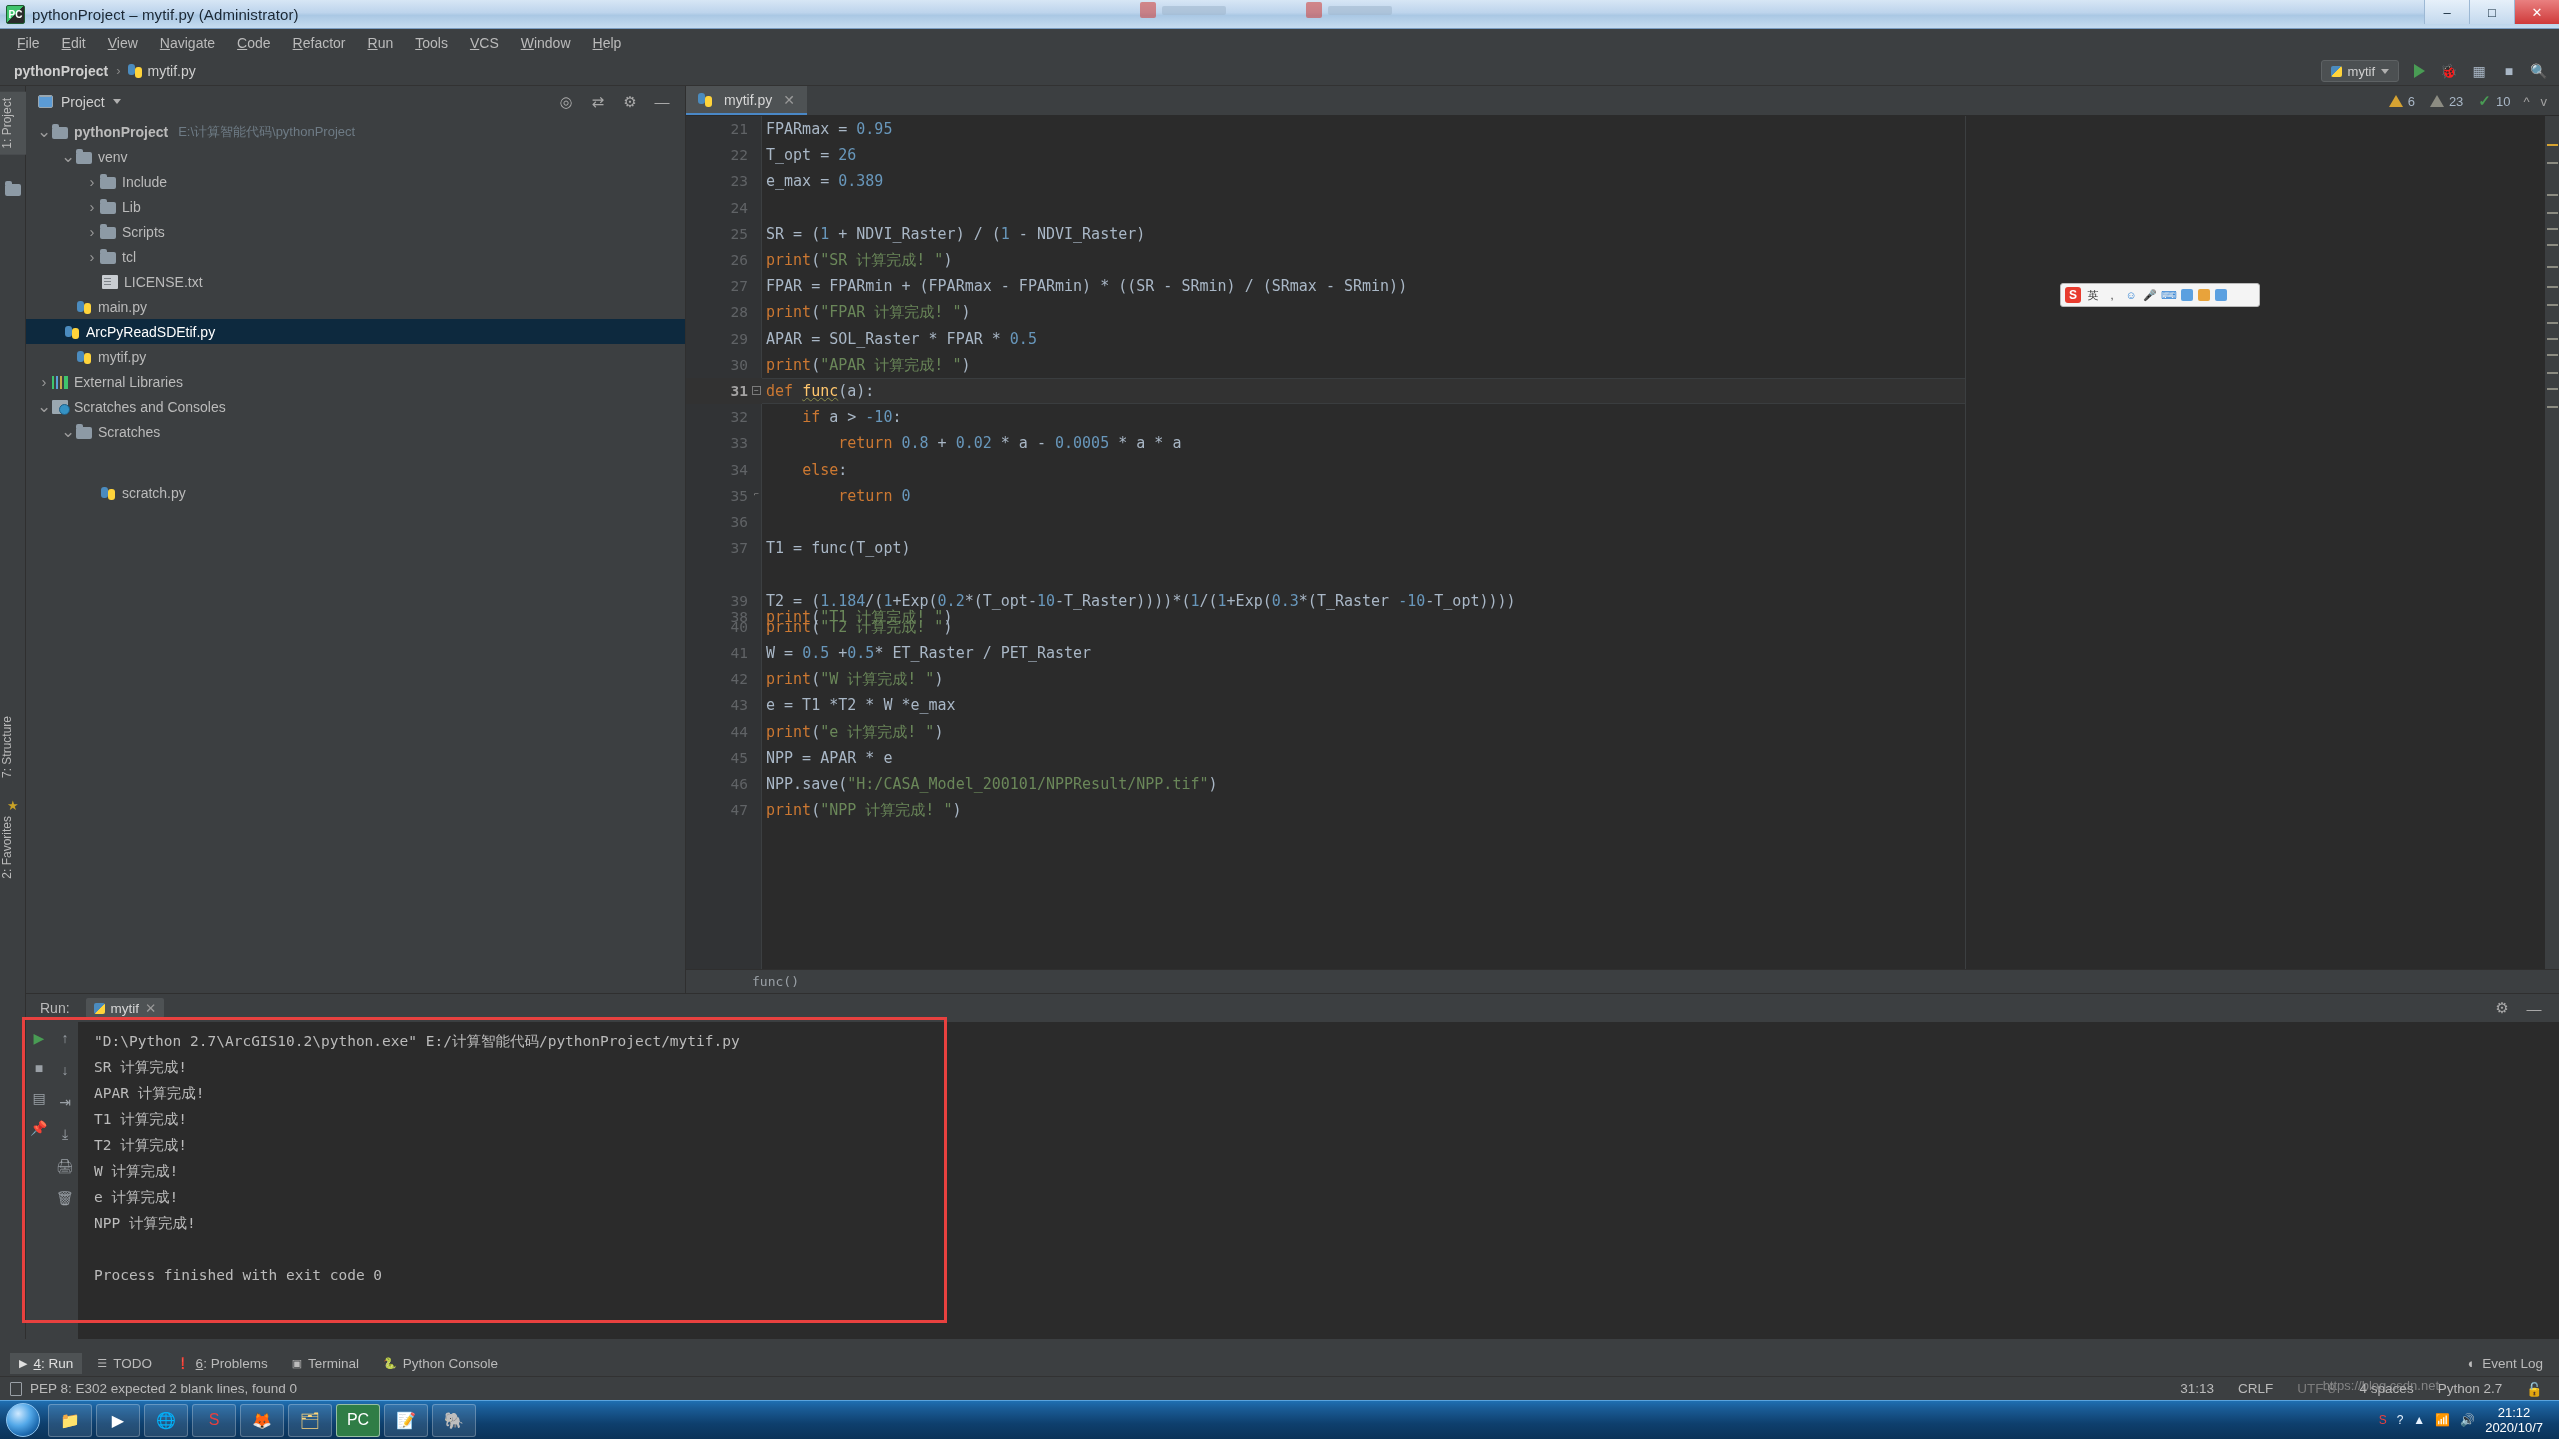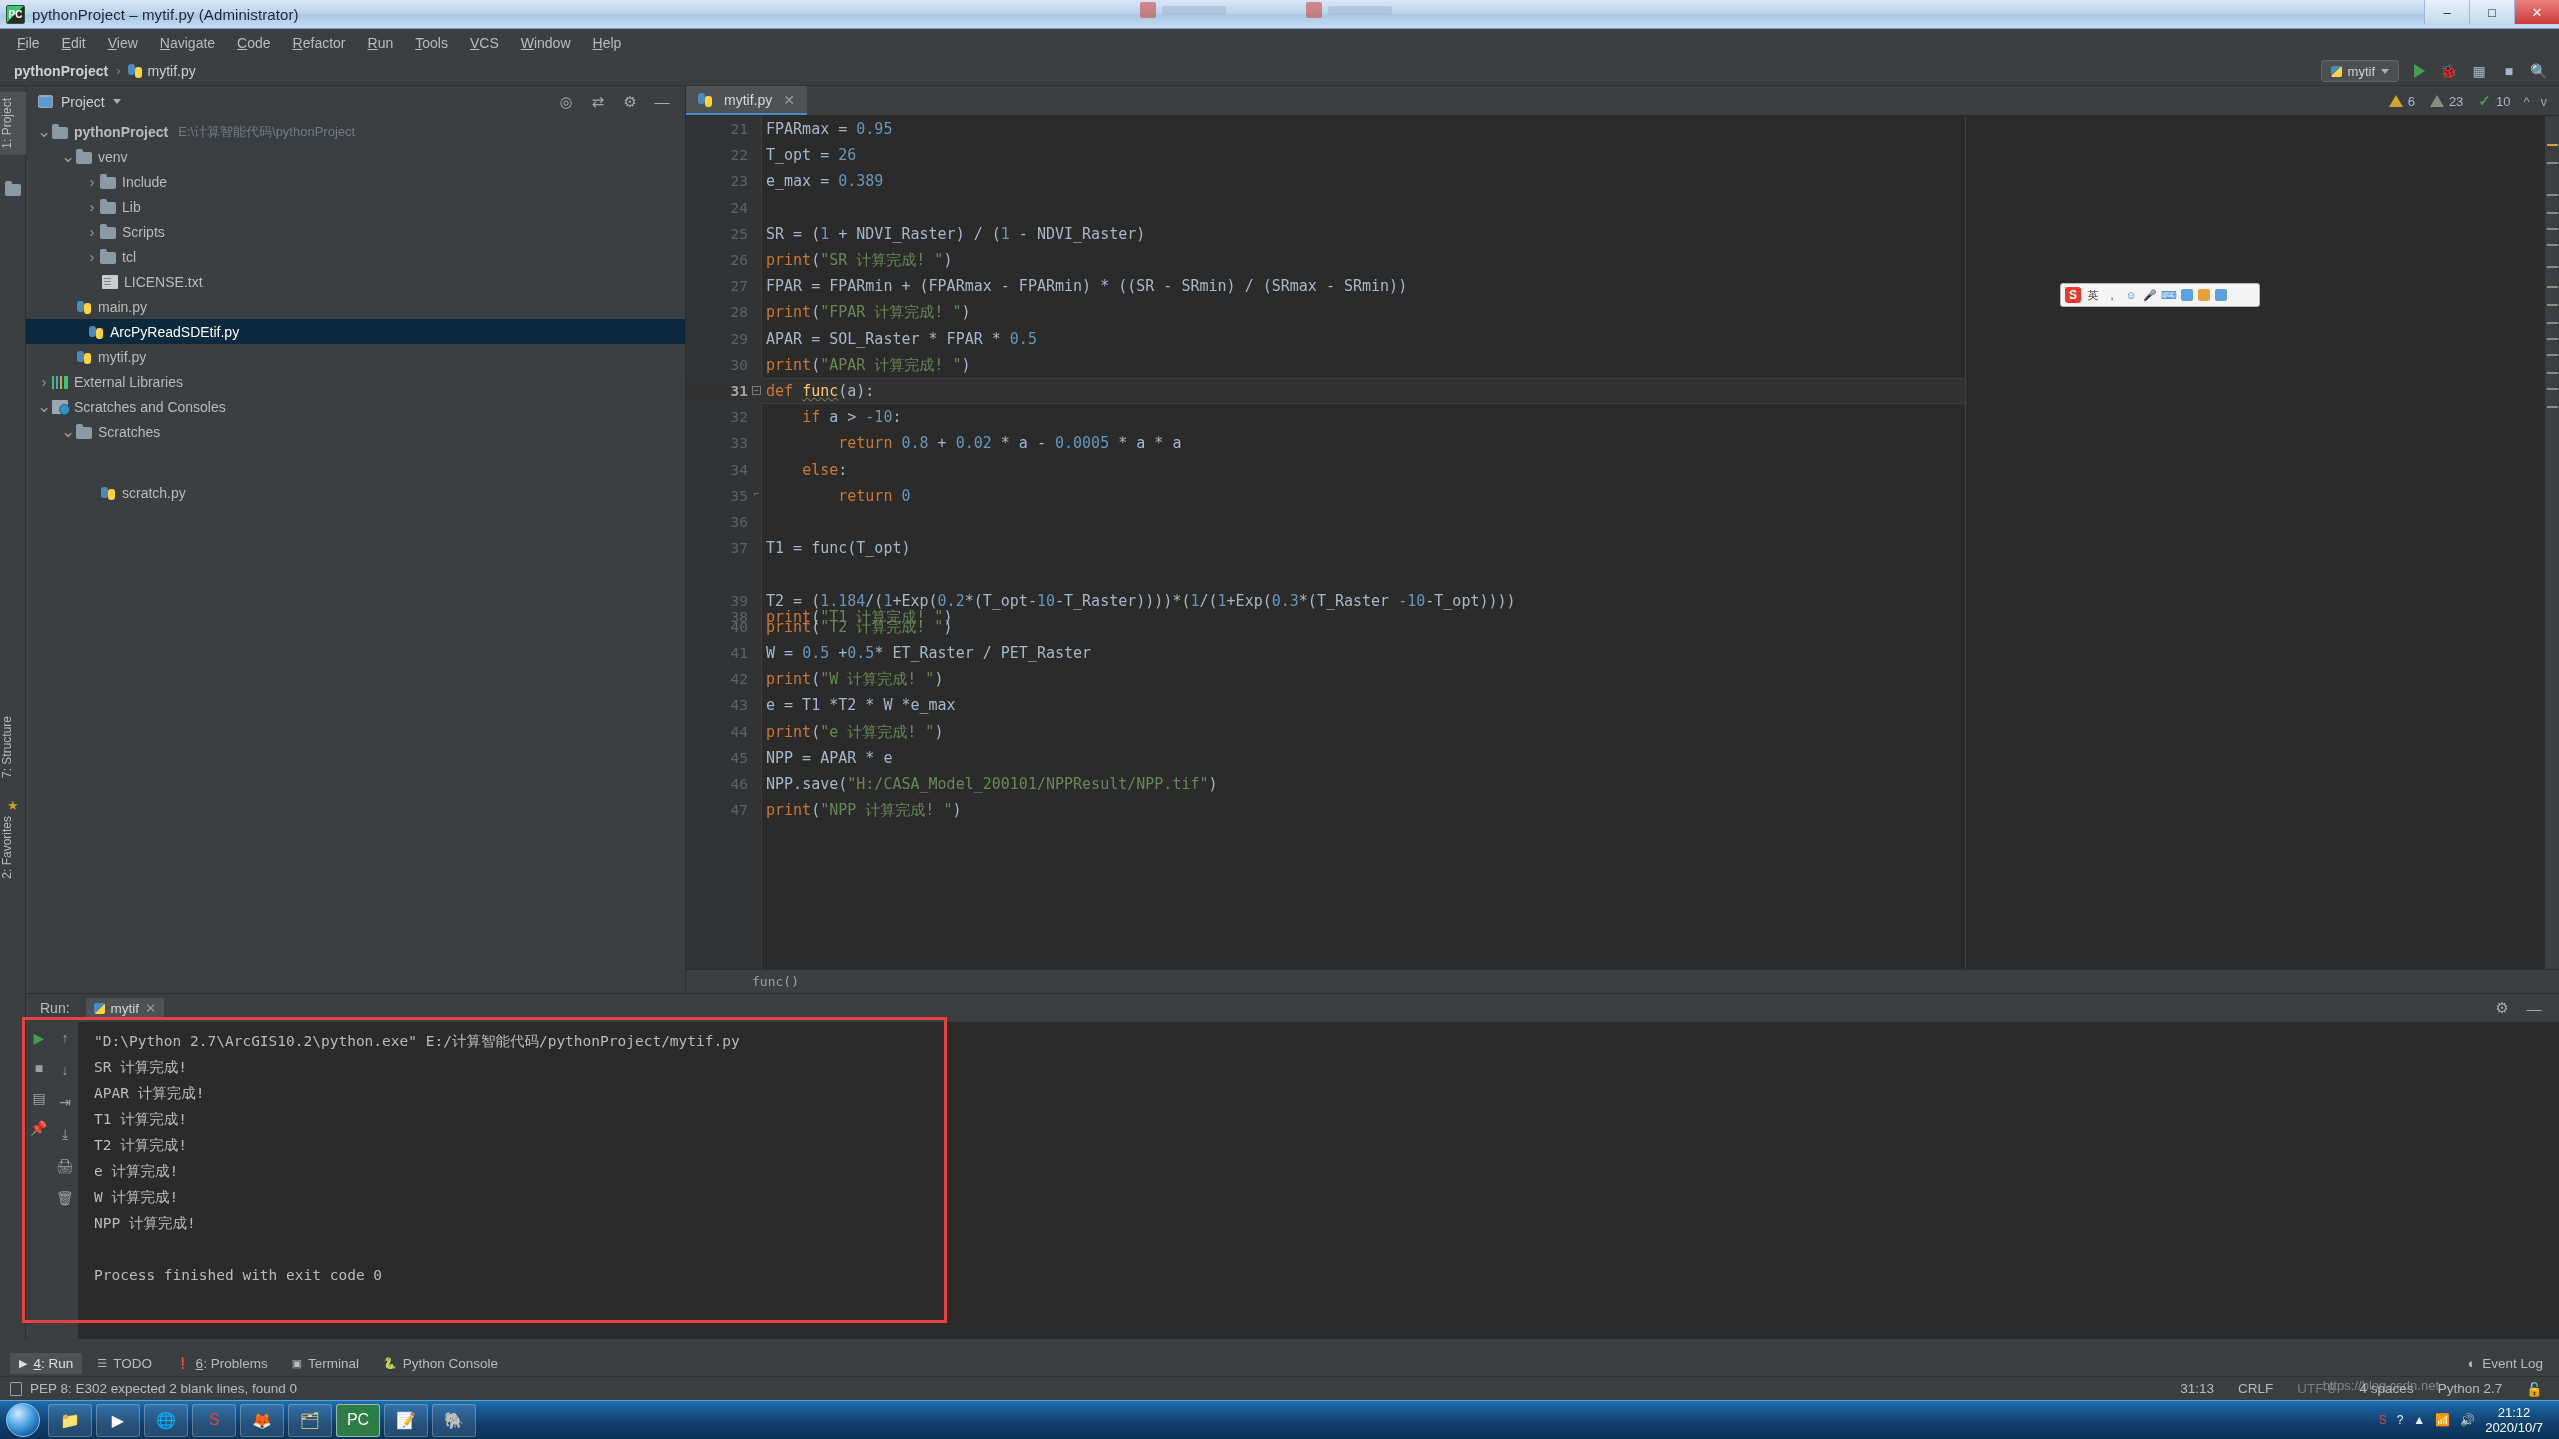--- a/index.html
+++ b/index.html
@@ -458,21 +458,21 @@
         <div class="tree-row" style="padding-left: 58px;">
           <span class="twisty blank"></span>
           <span class="ti txtfile"></span>
           <span class="tree-label">LICENSE.txt</span>
         </div>
         <div class="tree-row" style="padding-left: 34px;">
           <span class="twisty blank"></span>
           <span class="ti pyfile"></span>
           <span class="tree-label">main.py</span>
         </div>
-        <div class="tree-row selected" style="padding-left: 46px; align-items: center;">
+        <div class="tree-row selected" style="padding-left: 22px; align-items: center;">
           <span class="twisty blank"></span>
           <span class="ti pyfile"></span>
           <span class="tree-label">ArcPyReadSDEtif.py</span>
         </div>
         <div class="tree-row" style="padding-left: 34px;">
           <span class="twisty blank"></span>
           <span class="ti pyfile"></span>
           <span class="tree-label">mytif.py</span>
         </div>
         <div class="tree-row" style="padding-left: 10px;">
@@ -622,22 +622,22 @@
         <div class="rg-ico">⤓</div>
         <div class="rg-ico">🖨</div>
         <div class="rg-ico">🗑</div>
       </div>
       <div class="console" id="console">
           <div class="ln">"D:\Python 2.7\ArcGIS10.2\python.exe" E:/计算智能代码/pythonProject/mytif.py</div>
           <div class="ln">SR 计算完成!</div>
           <div class="ln">APAR 计算完成!</div>
           <div class="ln">T1 计算完成!</div>
           <div class="ln">T2 计算完成!</div>
+          <div class="ln">W 计算完成!</div>
           <div class="ln">e 计算完成!</div>
-          <div class="ln">W 计算完成!</div>
           <div class="ln">NPP 计算完成!</div>
           <div class="ln">&nbsp;</div>
           <div class="ln">Process finished with exit code 0</div>
         </div>
     </div>
   </div>
 
   <div class="red-box"></div>
 
   <div class="bottom-tabs" id="btabs">

